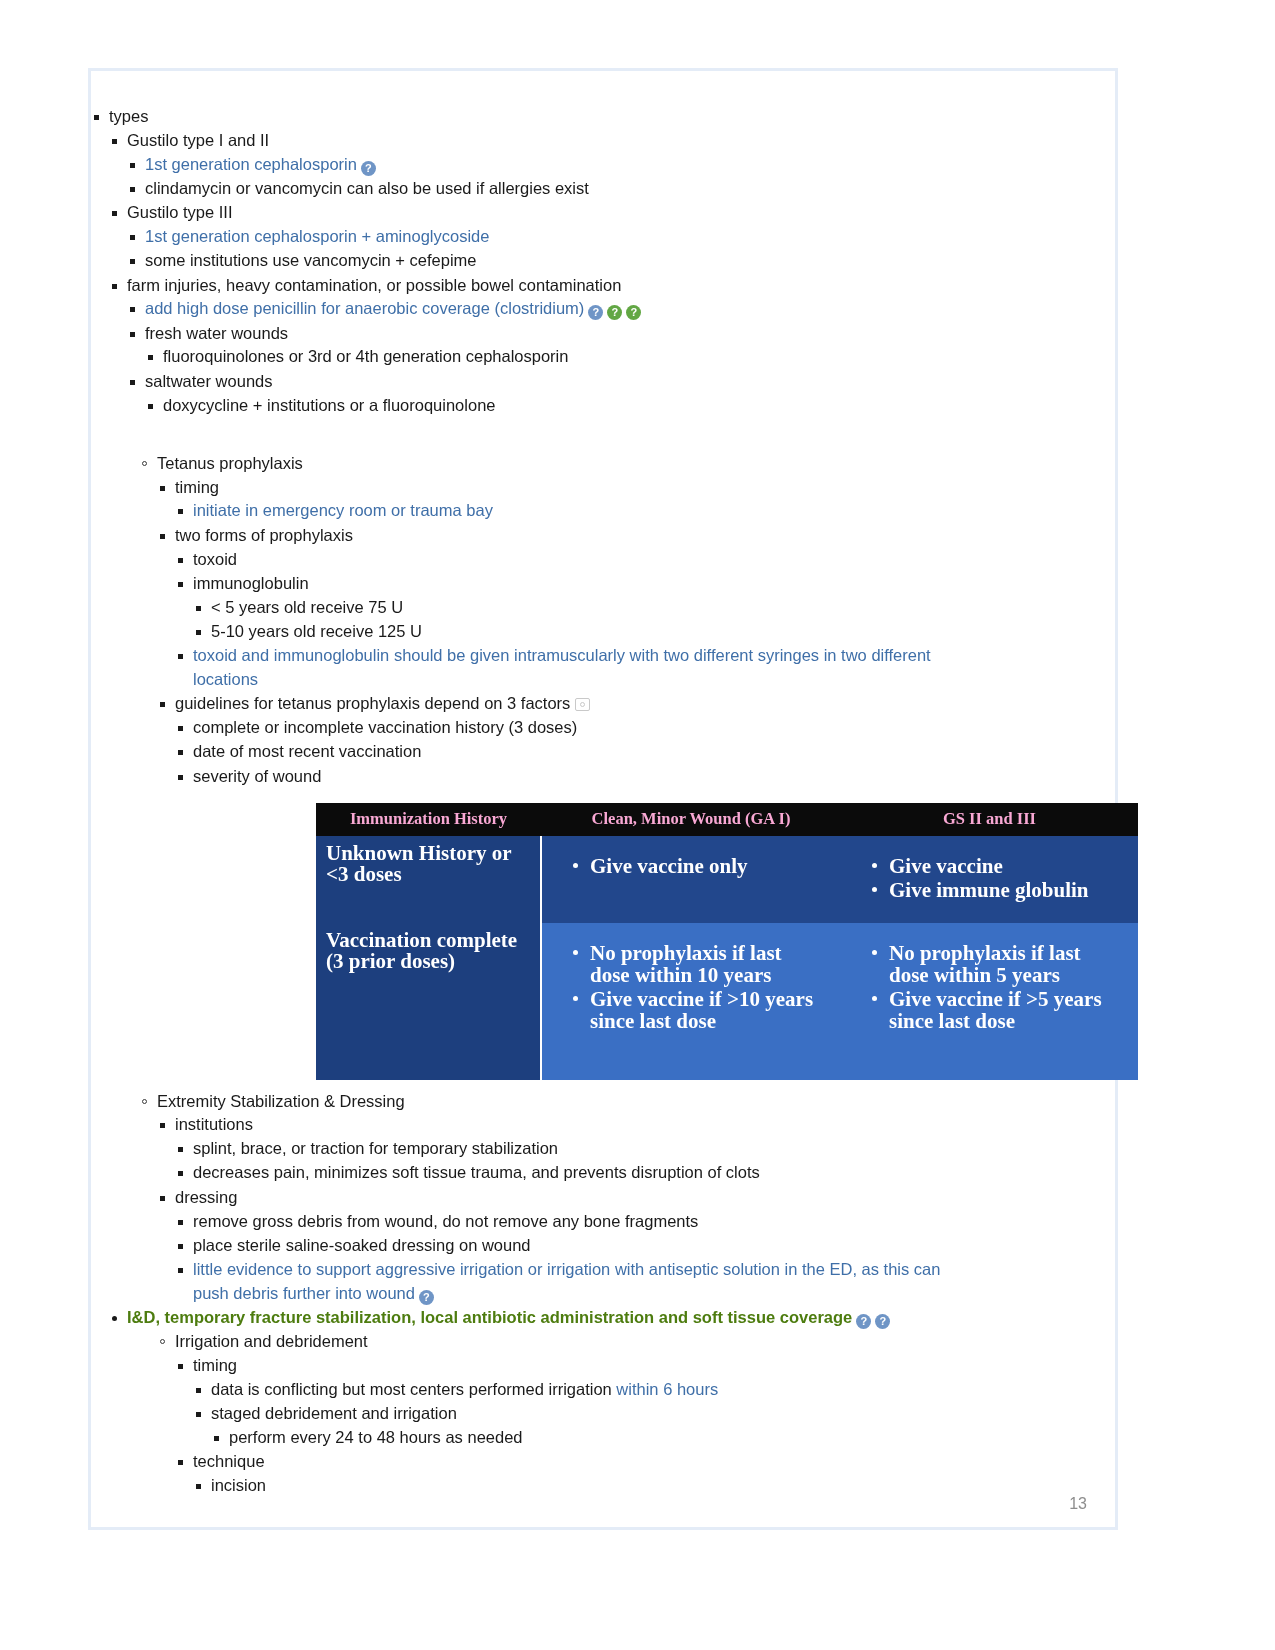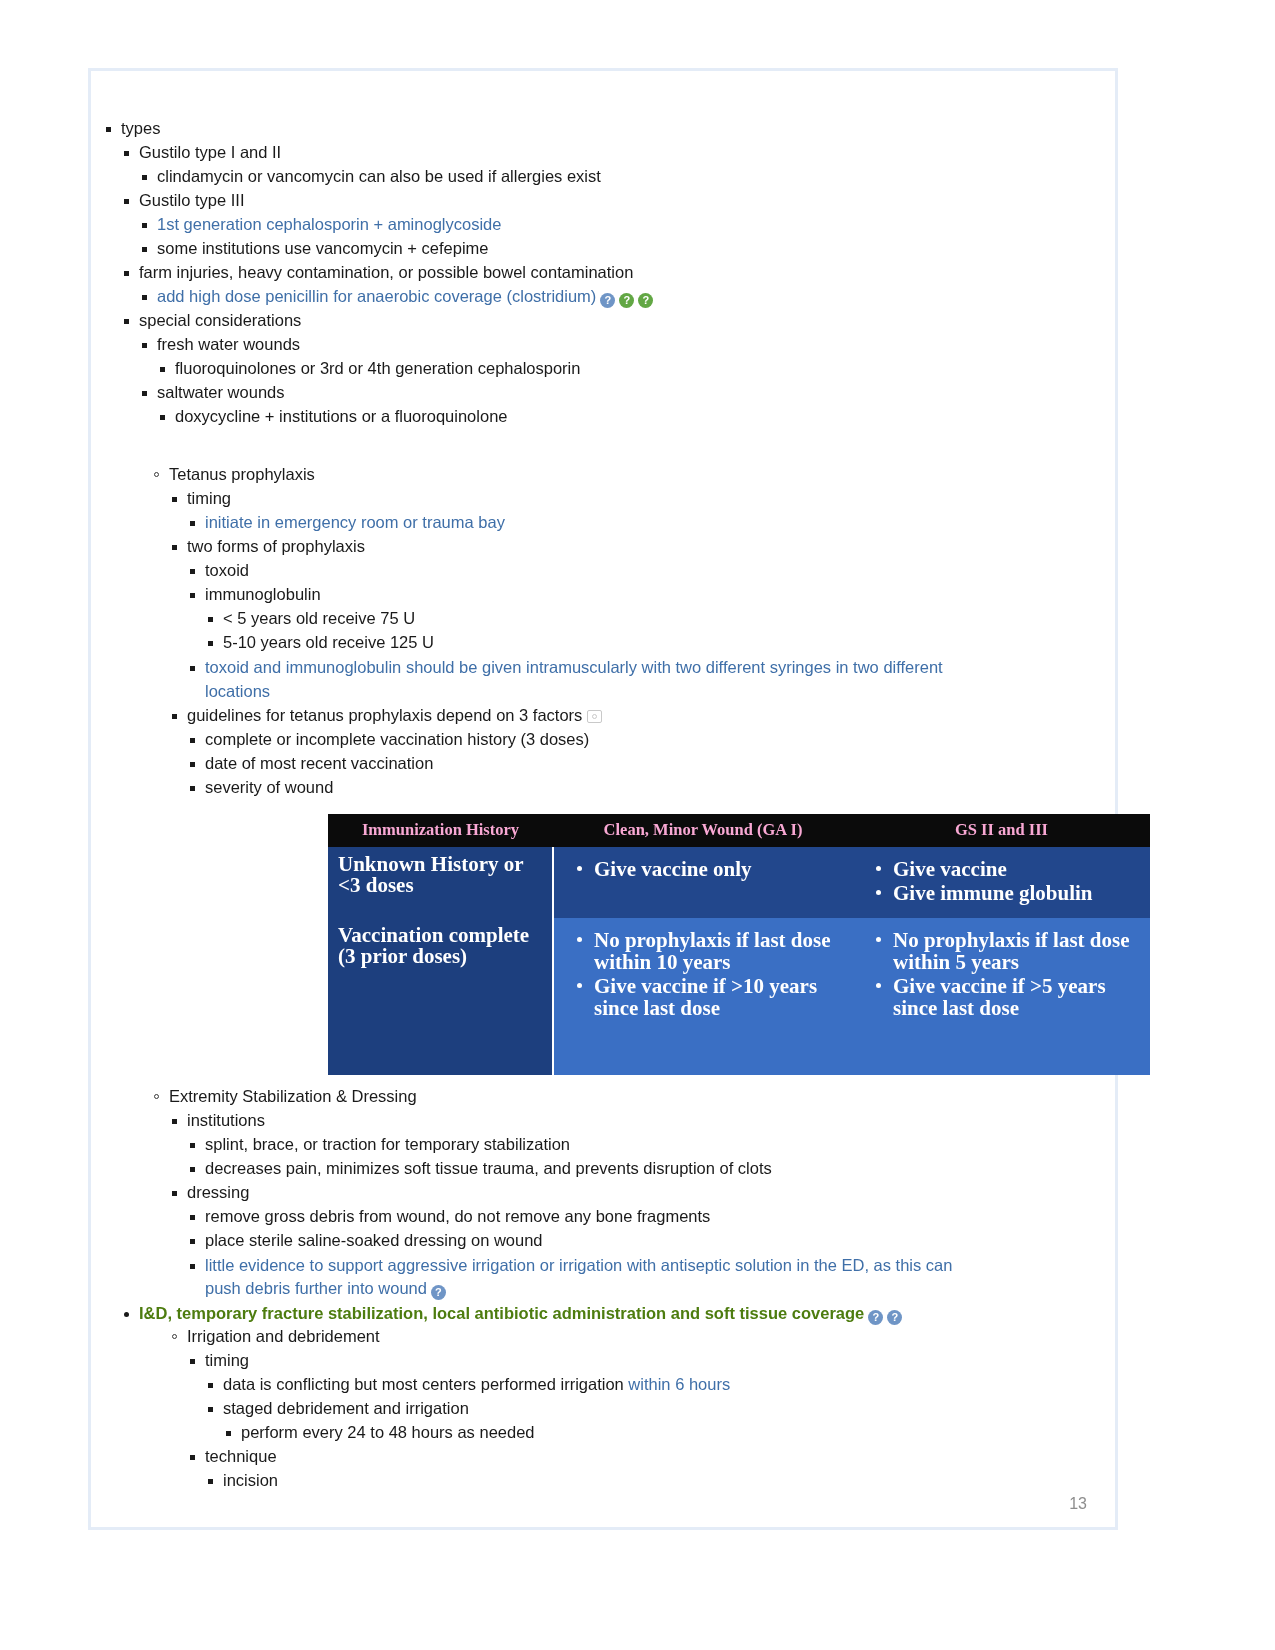--- a/index.html
+++ b/index.html
@@ -22,21 +22,21 @@
     height: 1462px;
     background: #ffffff;
     border: 3px solid #e4ecf7;
     box-sizing: border-box;
   }
   .content {
     position: absolute;
     left: 0;
     top: 0;
     width: 100%;
-    padding: 12px;
+    padding: 0;
   }
 
   
   ul.outline {
     list-style: none;
     margin: 0;
     padding: 0;
   }
   ul.outline ul {
     list-style: none;
@@ -176,21 +176,21 @@
     background: #1d3f7e;
     font-weight: bold;
     border-right: 2px solid #ffffff;
     line-height: 21px;
   }
   td.cell-dark { background: #22478c; }
   td.cell-light { background: #3a6fc4; }
 
   ul.cellist {
     list-style: none;
-    margin: 4px;
+    margin: 12px;
     padding: 0 0 0 26px;
   }
   ul.cellist li {
     position: relative;
     font-weight: bold;
     line-height: 22px;
     margin-bottom: 2px;
   }
   ul.cellist li::before {
     content: "";
@@ -222,20 +222,25 @@
 
     <ul class="outline lvl1">
       <li class="node b-square">
         <span class="row">types</span>
         <ul class="lvl2">
 
           <li class="node b-square">
             <span class="row">Gustilo type I and II</span>
             <ul class="lvl3">
               <li class="node b-square">
+                <span class="row">
+                  <span class="tx-blue">1st generation cephalosporin</span><span class="badge badge-blue">?</span>
+                </span>
+              </li>
+              <li class="node b-square">
                 <span class="row">clindamycin or vancomycin can also be used if allergies exist</span>
               </li>
             </ul>
           </li>
 
           <li class="node b-square">
             <span class="row">Gustilo type III</span>
             <ul class="lvl3">
               <li class="node b-square">
                 <span class="row tx-blue">1st generation cephalosporin + aminoglycoside</span>
@@ -251,21 +256,20 @@
             <ul class="lvl3">
               <li class="node b-square">
                 <span class="row">
                   <span class="tx-blue">add high dose penicillin for anaerobic coverage (clostridium)</span><span class="badge badge-blue">?</span><span class="badge badge-green">?</span><span class="badge badge-green">?</span>
                 </span>
               </li>
             </ul>
           </li>
 
           <li class="node b-square">
-            <span class="row">special considerations</span>
             <ul class="lvl3">
               <li class="node b-square">
                 <span class="row">fresh water wounds</span>
                 <ul class="lvl4">
                   <li class="node b-square">
                     <span class="row">fluoroquinolones or 3rd or 4th generation cephalosporin</span>
                   </li>
                 </ul>
               </li>
               <li class="node b-square">

